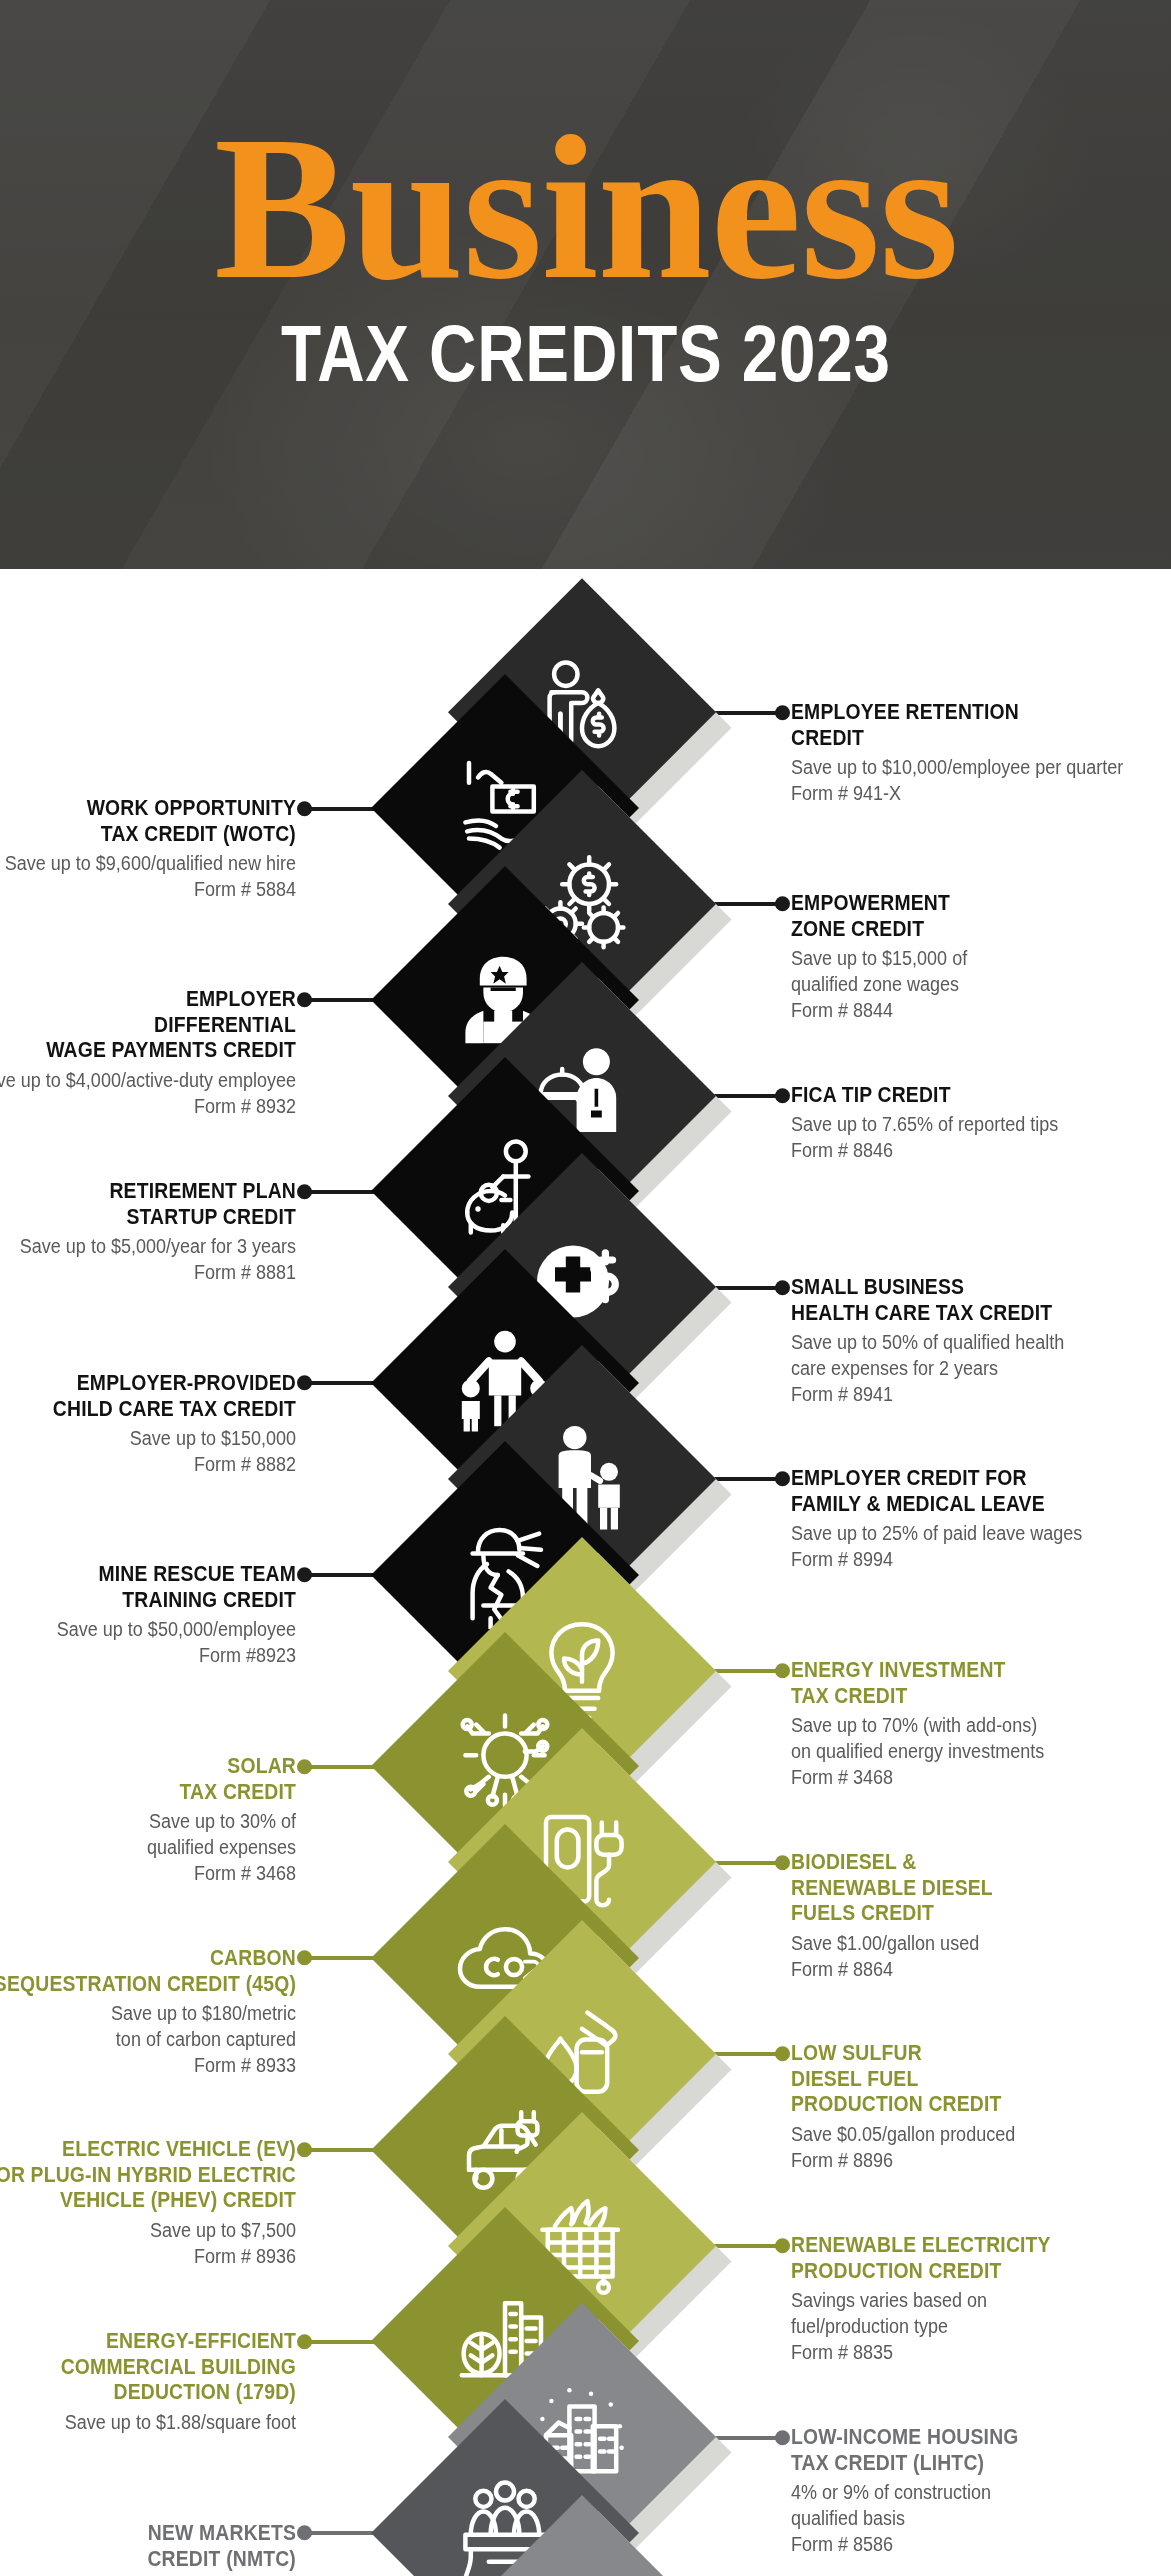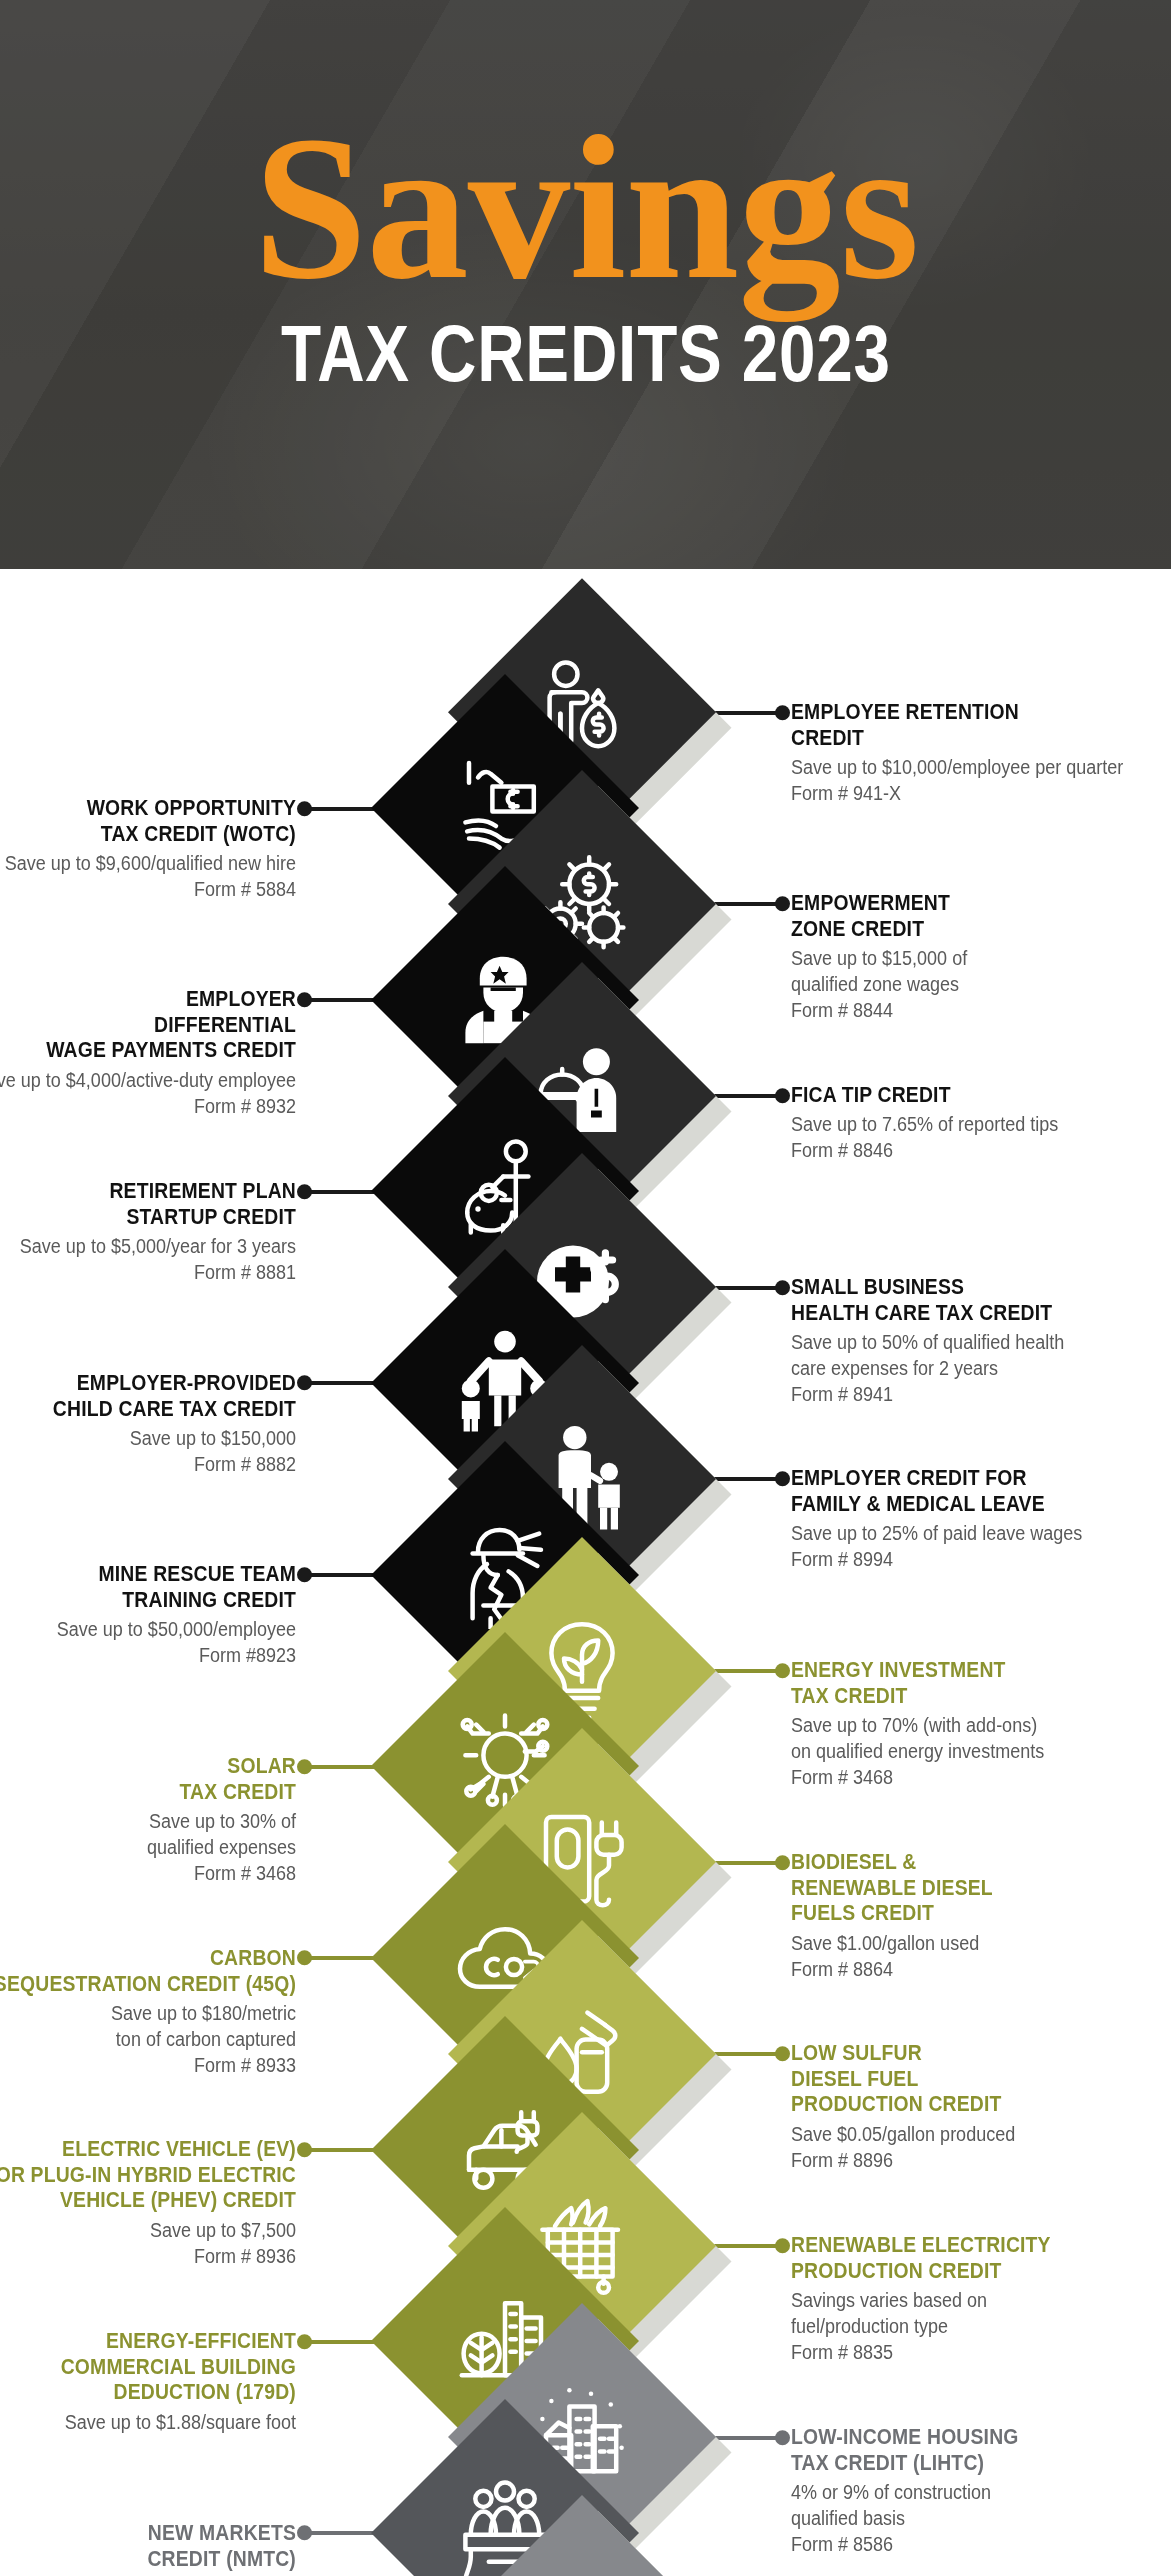--- a/index.html
+++ b/index.html
@@ -92,21 +92,21 @@
   }
   .txt.l .sub { transform-origin:right center; }
 </style>
 </head>
 <body>
 
 <div id="header">
   <div class="photo"></div>
   <div class="veil"></div>
   <div class="htxt">
-    <div id="title-main">Savings</div>
+    <div id="title-main">Business</div>
     <div id="title-sub">TAX CREDITS 2023</div>
   </div>
 </div>
 
 <div id="flow">
     <div class="dia" style="left: 448px; top: 9.3px; z-index: 10;">
       <div class="shadow" style="background: rgb(216, 217, 212);"></div>
       <div class="face" style="background: rgb(42, 42, 42);">
         <svg viewBox="0 0 108 120">
           <circle cx="36" cy="18" r="13" fill="none" stroke="#fff" stroke-width="5" stroke-linecap="round" stroke-linejoin="round"></circle>

